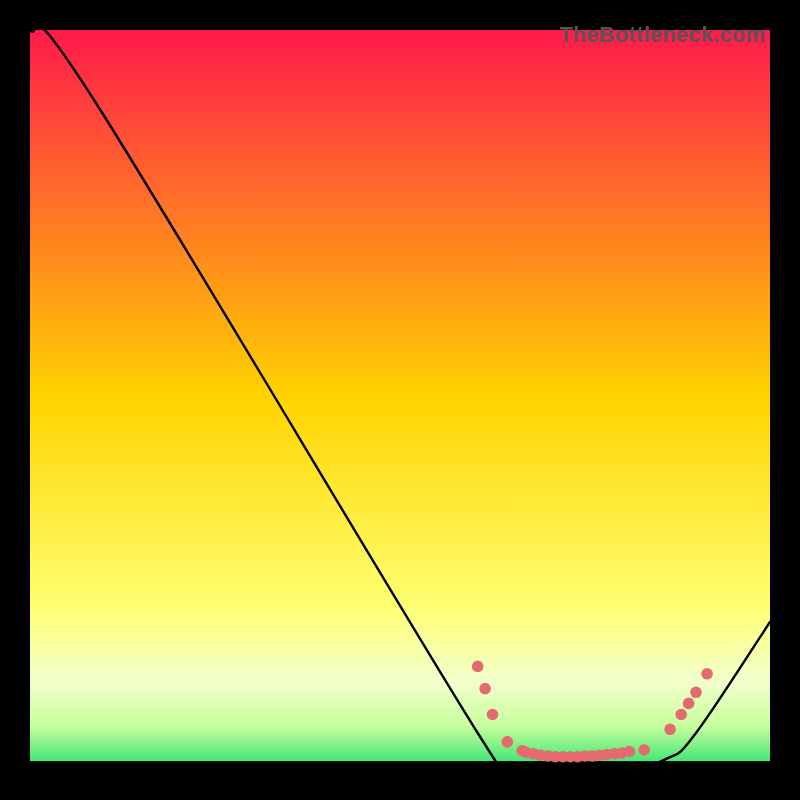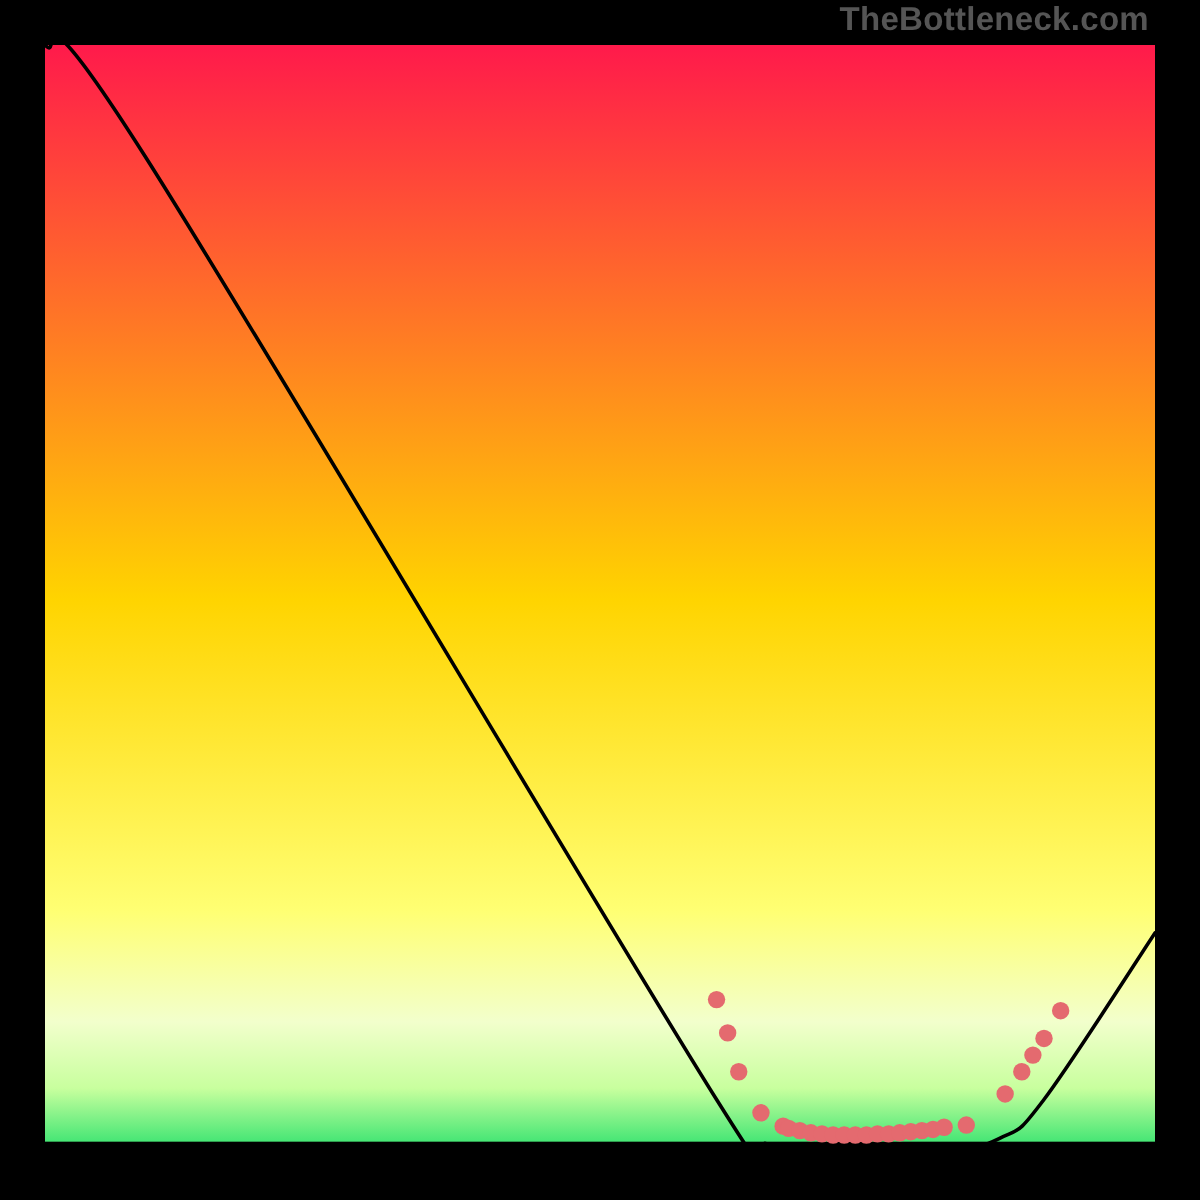--- a/index.html
+++ b/index.html
@@ -13,21 +13,21 @@
   .frame {
     position: absolute;
     left: 30px;
     top: 30px;
     width: 740px;
     height: 740px;
     background: #000000;
   }
   .watermark {
     position: absolute;
-    top: 0;
+    top: 22px;
     right: 34px;
     font-family: Arial, Helvetica, sans-serif;
     font-size: 22px;
     font-weight: 600;
     color: #555555;
     letter-spacing: 0.2px;
     z-index: 10;
   }
   svg {
     display: block;

